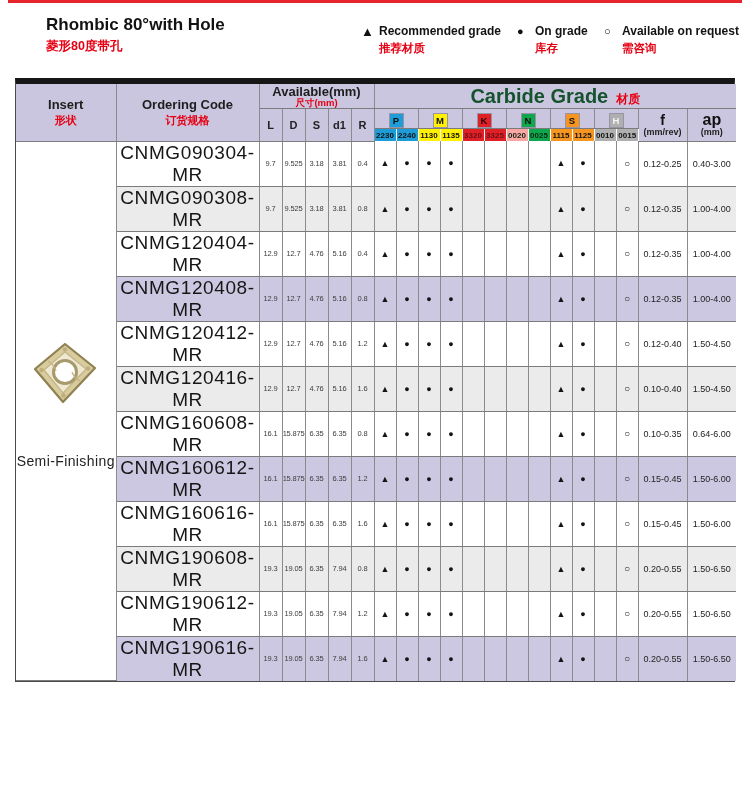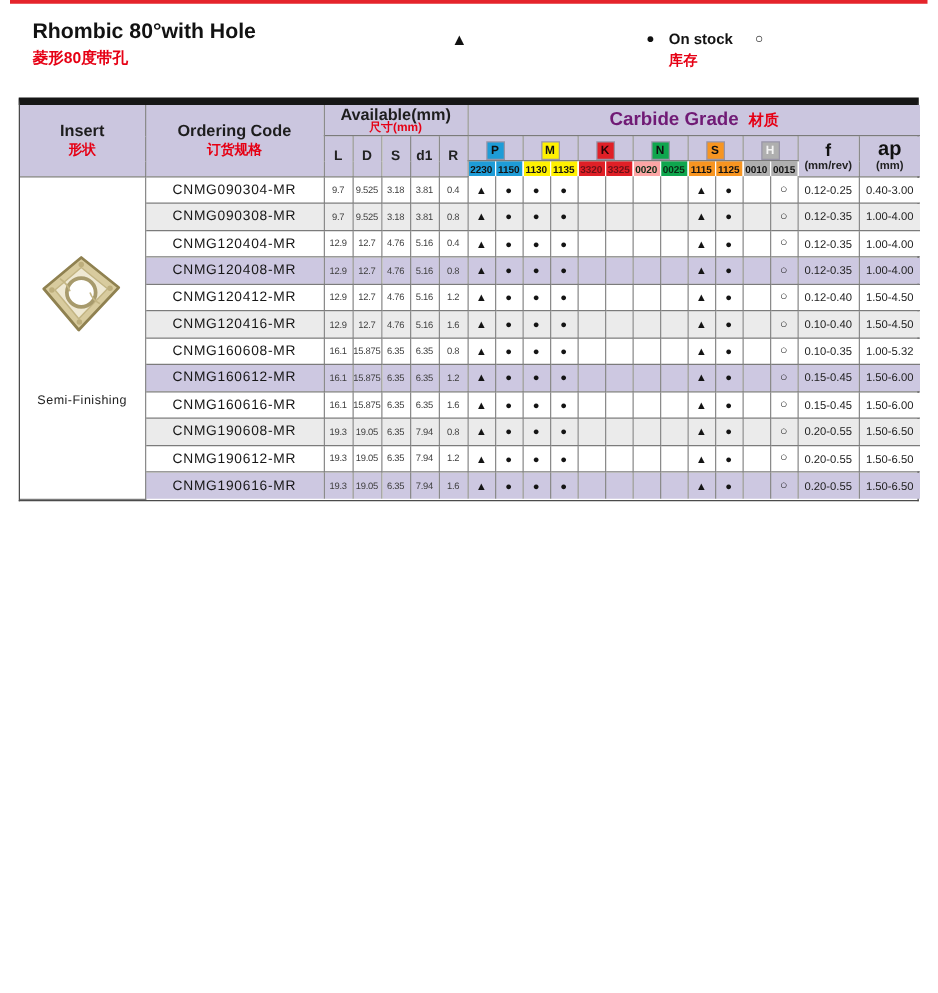--- a/index.html
+++ b/index.html
@@ -3,21 +3,21 @@
 <meta charset="utf-8">
 <style>
   html,body{margin:0;padding:0;}
   body{
     width:750px;height:794px;background:#ffffff;position:relative;
     font-family:"Liberation Sans", sans-serif;
     -webkit-font-smoothing:antialiased;
   }
   .red-rule{position:absolute;left:8px;top:0;width:734px;height:3px;background:#E5242B;}
 
-  .titleblock{position:absolute;left:26px;top:15px;}
+  .titleblock{position:absolute;left:46px;top:15px;}
   .title{font-size:17px;font-weight:bold;color:#121212;letter-spacing:0;}
   .subtitle{font-size:12.5px;font-weight:bold;color:#E60014;margin-top:3px;}
 
   .legend-item{position:absolute;top:24px;display:flex;align-items:flex-start;}
   #lg1{left:361px}#lg2{left:517px}#lg3{left:604px}
   .sym{width:18px;flex:0 0 18px;color:#111;line-height:15px;}
   .sym.tri{font-size:13px;}
   .sym.dot{font-size:11px;}
   .sym.ring{font-size:11px;font-weight:bold;}
   .len{display:block;font-size:12px;font-weight:bold;color:#131313;line-height:15px;white-space:nowrap;}
@@ -29,70 +29,78 @@
         border-right:1px solid #8b8b8b;border-bottom:1px solid #7b7b7b;}
   th:last-child,td:last-child{border-right:none;}
   tr:last-child td{border-bottom:none;}
 
   thead th{background:#CBC6DF;}
   .hA th{height:24px;}
   .hen{font-size:13px;font-weight:bold;color:#1d1d1d;line-height:14px;}
   .hcn{font-size:11px;font-weight:bold;color:#E60014;margin-top:2px;line-height:12px;}
   .hen2{font-size:13px;font-weight:bold;color:#1d1d1d;line-height:13px;}
   .hcn2{font-size:9.5px;font-weight:bold;color:#E60014;line-height:10px;}
-  .gen{font-size:15px;color:#701a75;font-weight:bold;}
+  .gen{font-size:20px;color:#14532d;font-weight:bold;}
   .gcn{font-size:12px;color:#E60014;font-weight:bold;margin-left:8px;}
 
   .hB th{height:19px;}
   .h-dim{font-size:11px;font-weight:bold;color:#222;}
   .gbox{display:inline-block;width:13px;height:13px;line-height:13.5px;font-size:9.5px;font-weight:bold;color:#111;
         box-shadow:0 0 0 1px rgba(0,0,0,0.25);}
   .fbig{font-size:14px;font-weight:bold;color:#111;line-height:14px;}
   .funit{font-size:9px;color:#222;line-height:10px;}
   .apbig{font-size:16px;font-weight:bold;color:#111;line-height:15px;}
 
   .hC td{height:12px;border-right:1px solid #fdfdfd;border-bottom:1px solid #5e5e5e;}
   .strip{font-size:8px;font-weight:bold;color:#121212;}
   .hC td:last-child{border-right:none;}
 
   tbody tr{height:21.5px;}
   .rw td{background:#ffffff;}
   .rg td{background:#EBEBEB;}
   .rl td{background:#CDC8E1;}
   td.insert-cell{background:#ffffff !important;vertical-align:middle;}
   .insert-inner{display:flex;flex-direction:column;align-items:center;justify-content:center;gap:12px;transform:translateY(-6px);}
-  .insert-label{font-size:10px;color:#222;letter-spacing:0.4px;margin-top:36px;}
-  .codecell{font-size:11px;color:#161616;letter-spacing:0.6px;}
+  .insert-label{font-size:14px;color:#222;letter-spacing:0.4px;margin-top:36px;}
+  .codecell{font-size:19px;color:#161616;letter-spacing:0.6px;}
   .dimcell{font-size:7.5px;color:#3d3d3d;letter-spacing:-0.2px;}
   .mark{font-size:9px;color:#141414;}
   .mark.ring{font-size:10px;font-weight:bold;color:#222;}
   .fcell,.apcell{font-size:9px;color:#222;}
 </style>
 </head>
 <body>
 
 <div class="red-rule"></div>
 
 <div class="titleblock">
   <div class="title">Rhombic 80°with Hole</div>
   <div class="subtitle">菱形80度带孔</div>
 </div>
 
 <div class="legend-item" id="lg1">
   <span class="sym tri">▲</span>
+  <span>
+    <span class="len">Recommended grade</span>
+    <span class="lcn">推荐材质</span>
+  </span>
 </div>
 <div class="legend-item" id="lg2">
   <span class="sym dot">●</span>
   <span>
-    <span class="len">On stock</span>
+    <span class="len">On grade</span>
     <span class="lcn">库存</span>
   </span>
 </div>
 <div class="legend-item" id="lg3">
   <span class="sym ring">○</span>
+  <span>
+    <span class="len">Available on request</span>
+    <span class="lcn">需咨询</span>
+  </span>
 </div>
 
 <div class="twrap">
 <table>
   <colgroup>
     <col style="width:100px">
         <col style="width:143px">
     <col style="width:23px">
         <col style="width:23px">
         <col style="width:23px">
@@ -147,21 +155,21 @@
             <div class="fbig">f</div>
             <div class="funit">(mm/rev)</div>
           </th>
           <th class="h-ap" rowspan="2">
             <div class="apbig">ap</div>
             <div class="funit">(mm)</div>
           </th>
         </tr>
     <tr class="hC" id="hrowC">
           <td class="strip" style="background: rgb(30, 156, 215); color: rgb(18, 18, 18);">2230</td>
-          <td class="strip" style="background: rgb(30, 156, 215); color: rgb(18, 18, 18);">1150</td>
+          <td class="strip" style="background: rgb(30, 156, 215); color: rgb(18, 18, 18);">2240</td>
           <td class="strip" style="background: rgb(255, 241, 1); color: rgb(18, 18, 18);">1130</td>
           <td class="strip" style="background: rgb(255, 241, 1); color: rgb(18, 18, 18);">1135</td>
           <td class="strip" style="background: rgb(224, 32, 39); color: rgb(110, 17, 23); margin-top: 39px;">3320</td>
           <td class="strip" style="background: rgb(224, 32, 39); color: rgb(110, 17, 23);">3325</td>
           <td class="strip" style="background: #fca5a5; color: rgb(10, 42, 20);">0020</td>
           <td class="strip" style="background: rgb(15, 166, 78); color: rgb(10, 42, 20);">0025</td>
           <td class="strip" style="background: rgb(247, 149, 33); color: rgb(18, 18, 18);">1115</td>
           <td class="strip" style="background: rgb(247, 149, 33); color: rgb(18, 18, 18);">1125</td>
           <td class="strip" style="background: rgb(175, 175, 175); color: rgb(18, 18, 18);">0010</td>
           <td class="strip" style="background: rgb(175, 175, 175); color: rgb(18, 18, 18);">0015</td>
@@ -329,21 +337,21 @@
           <td class="mark">●</td>
           <td class="mark"></td>
           <td class="mark"></td>
           <td class="mark"></td>
           <td class="mark"></td>
           <td class="mark">▲</td>
           <td class="mark">●</td>
           <td class="mark"></td>
           <td class="mark ring">○</td>
           <td class="fcell">0.10-0.35</td>
-          <td class="apcell">1.00-5.32</td>
+          <td class="apcell">0.64-6.00</td>
         </tr>
         <tr class="rl">
           <td class="codecell">CNMG160612-MR</td>
           <td class="dimcell">16.1</td>
           <td class="dimcell">15.875</td>
           <td class="dimcell">6.35</td>
           <td class="dimcell">6.35</td>
           <td class="dimcell">1.2</td>
           <td class="mark">▲</td>
           <td class="mark">●</td>

